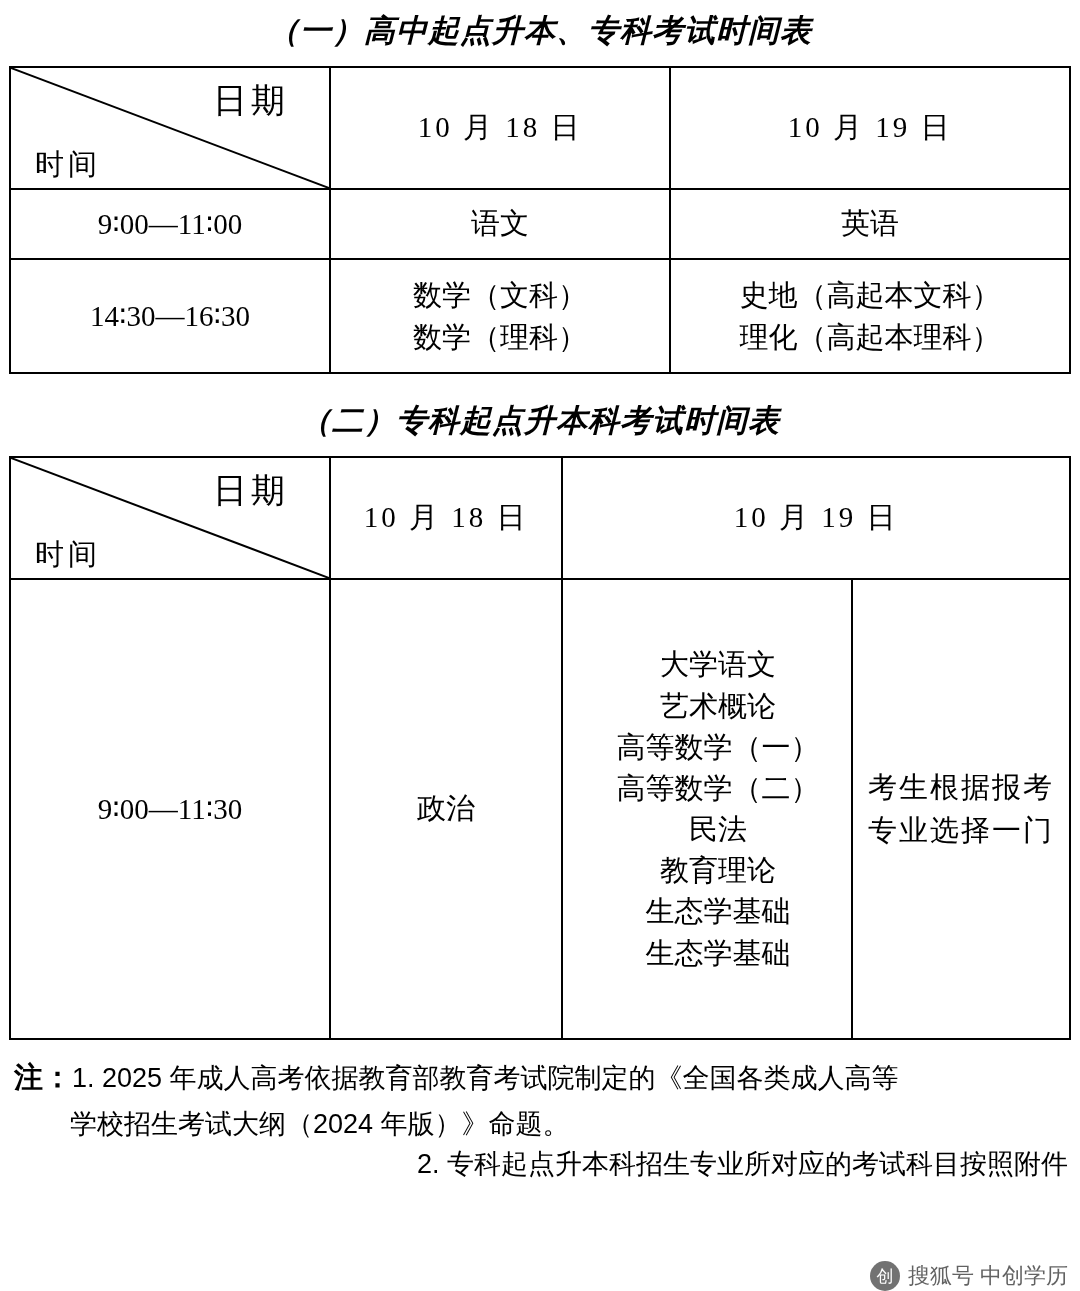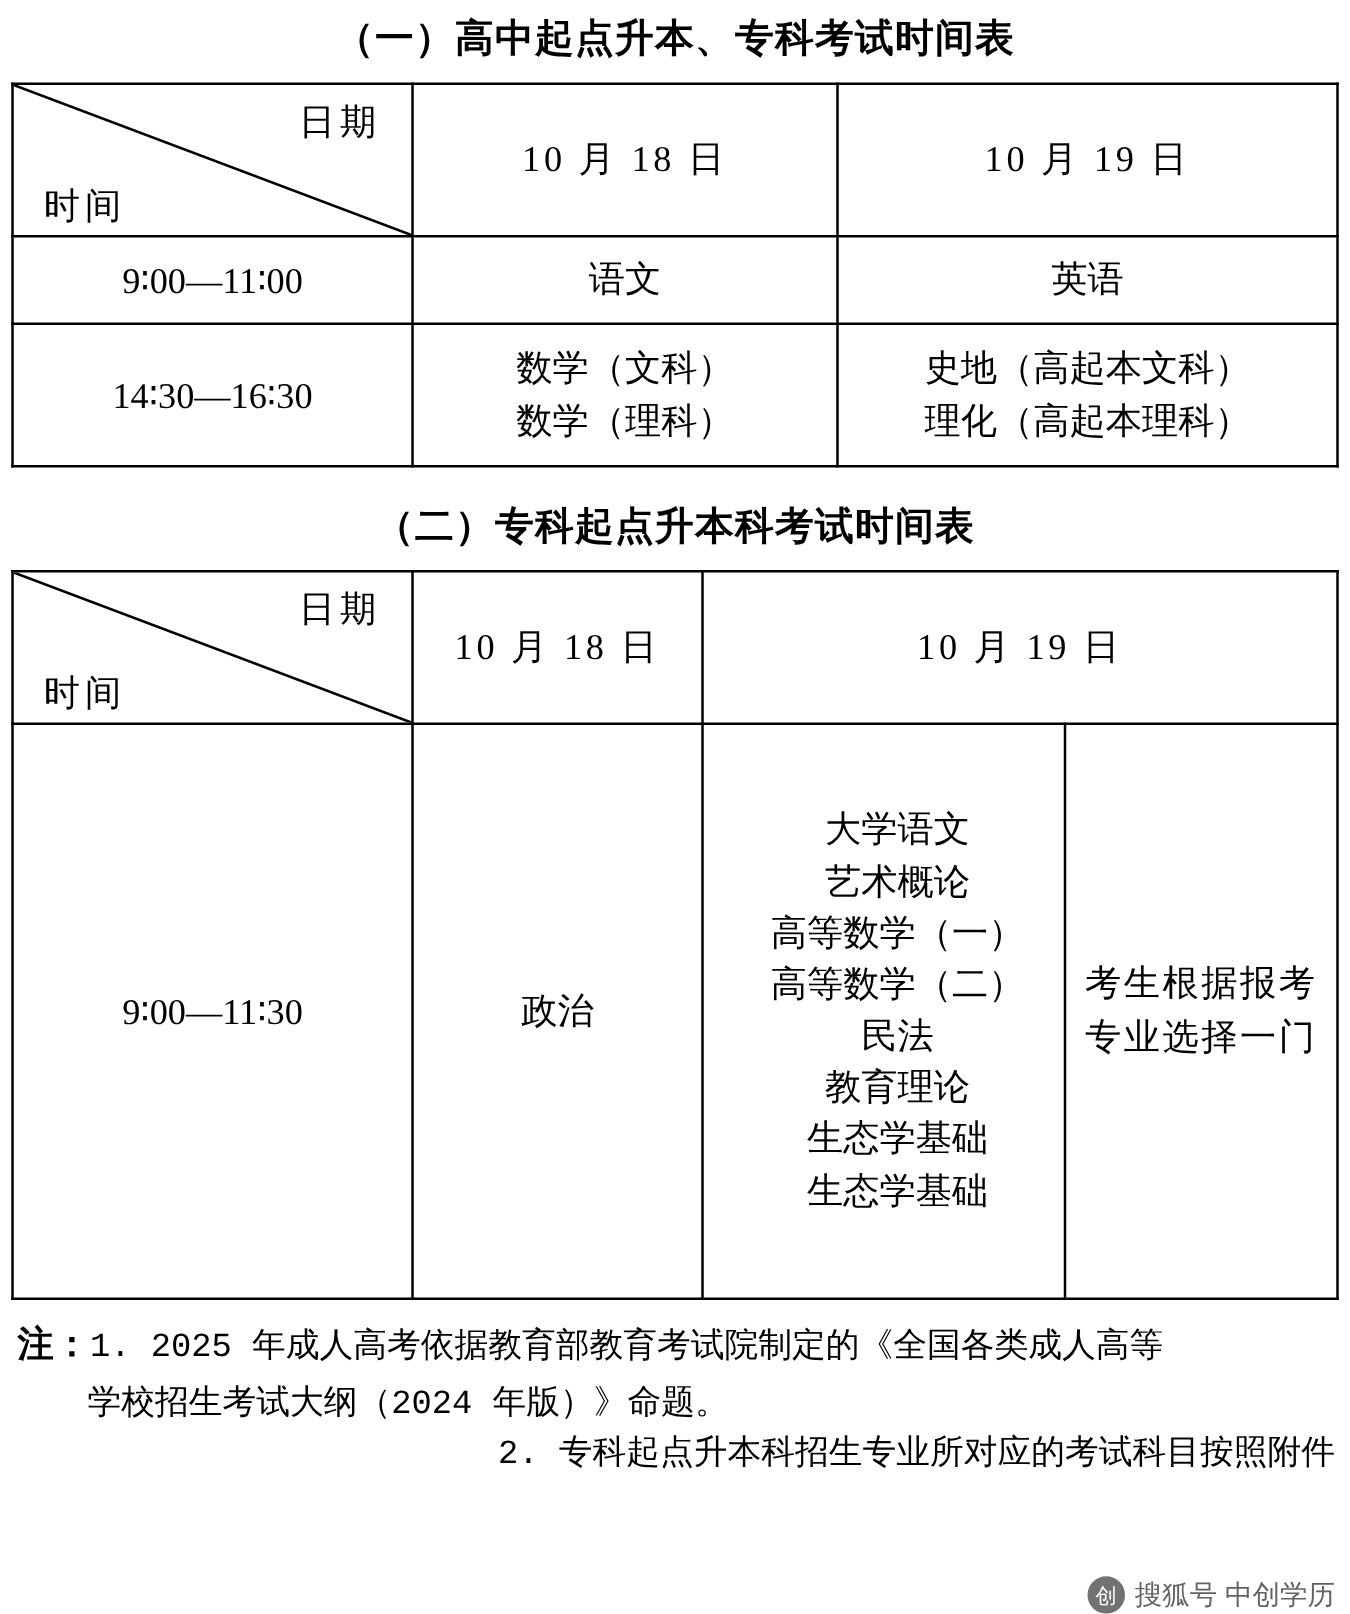--- a/index.html
+++ b/index.html
@@ -21,20 +21,21 @@
     height: 1291px;
     box-sizing: border-box;
   }
 
   .section-title {
     text-align: center;
     font-weight: bold;
     font-size: 31px;
     letter-spacing: 1px;
     font-family: "Liberation Sans", "DejaVu Sans", sans-serif;
+    font-style: italic;
   }
   #title-1 { margin: 10px 0 14px 0; }
   #title-2 { margin: 26px 0 14px 0; }
 
   table.exam {
     border-collapse: collapse;
     width: 1060px;
     margin: 0 auto;
     table-layout: fixed;
   }
@@ -53,22 +54,22 @@
   }
   .corner-cell .diag {
     position: absolute;
     inset: 0;
     width: 100%;
     height: 100%;
   }
   .corner-cell .lab-date {
     position: absolute;
     top: 10px;
-    right: 24px;
-    font-size: 29px;
+    right: 40px;
+    font-size: 34px;
     letter-spacing: 4px;
   }
   .corner-cell .lab-time {
     position: absolute;
     bottom: 3px;
     left: 24px;
     font-size: 29px;
     letter-spacing: 4px;
   }
   .spaced { letter-spacing: 3px; }
@@ -84,21 +85,21 @@
   .t2-note {
     line-height: 1.5;
     font-size: 29px;
     letter-spacing: 2px;
   }
 
   .notes {
     margin: 16px 12px 0 14px;
     font-size: 27px;
     line-height: 1.5;
-    font-family: Liberation Mono, monospace;
+    font-family: Liberation Sans, sans-serif;
   }
   .notes .note-row {
     display: block;
     margin-bottom: 4px;
   }
   .notes .lead {
     font-weight: bold;
     font-size: 29px;
   }
   .notes .indent {

